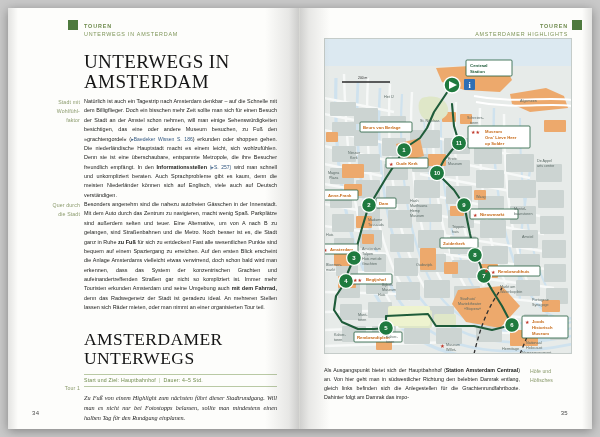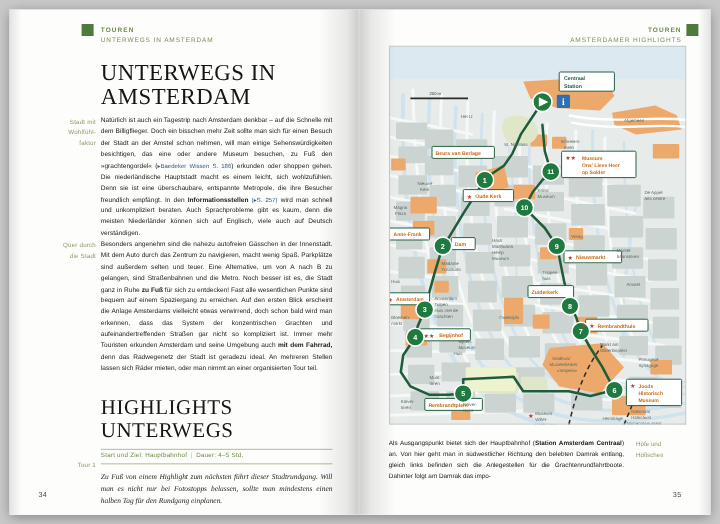--- a/index.html
+++ b/index.html
@@ -9,21 +9,21 @@
     font-family: "Liberation Sans", sans-serif;
     overflow: hidden;
     position: relative;
   }
   .book {
     position: absolute;
     left: 8px; top: 8px;
     width: 584px; height: 421px;
     display: flex;
     box-shadow: 0 2px 10px rgba(0,0,0,0.35);
-    background: #ffffff;
+    background: #a16207;
   }
   
   .page {
     position: relative;
     height: 100%;
     background: #fdfdfb;
     overflow: hidden;
   }
   .page-left  { width: 292px; border-right: 1px solid #d8d8d4; }
   .page-right { width: 292px; }
@@ -172,21 +172,21 @@
       <div>Quer durch</div>
       <div>die Stadt</div>
     </div>
 
     <div class="col-main" style="top:192px;">
       <p class="body"><span>Besonders angenehm sind die nahezu autofreien Gässchen in der Innenstadt. Mit dem Auto durch das Zentrum zu navigieren, macht wenig Spaß. Parkplätze sind außerdem selten und teuer. Eine Alternative, um von A nach B zu gelangen, sind Straßenbahnen und die Metro. Noch besser ist es, die Stadt ganz in Ruhe </span><span class="b">zu Fuß</span><span> für sich zu entdecken! Fast alle wesentlichen Punkte sind bequem auf einem Spaziergang zu erreichen. Auf den ersten Blick erscheint die Anlage Amsterdams vielleicht etwas verwirrend, doch schon bald wird man erkennen, dass das System der konzentrischen Grachten und aufeinandertreffenden Straßen gar nicht so kompliziert ist. Immer mehr Touristen erkunden Amsterdam und seine Umgebung auch </span><span class="b">mit dem Fahrrad,</span><span> denn das Radwegenetz der Stadt ist geradezu ideal. An mehreren Stellen lassen sich Räder mieten, oder man nimmt an einer organisierten Tour teil.</span></p>
     </div>
 
     <div class="col-main" style="top:322px;">
       <h1 class="title2">
-        <span>HIGHLIGHTS</span><br>
+        <span>AMSTERDAMER</span><br>
         <span>UNTERWEGS</span>
       </h1>
       <div class="infostrip"><span>Start und Ziel:</span> <span>Hauptbahnhof</span><span class="sep">|</span><span>Dauer:</span> <span>4–5 Std.</span></div>
       <p class="lead">Zu Fuß von einem Highlight zum nächsten führt dieser Stadtrundgang. Will man es nicht nur bei Fotostopps belassen, sollte man mindestens einen halben Tag für den Rundgang einplanen.</p>
     </div>
 
     <div class="col-margin" style="top:376px;">
       <div>Tour 1</div>
     </div>
 

